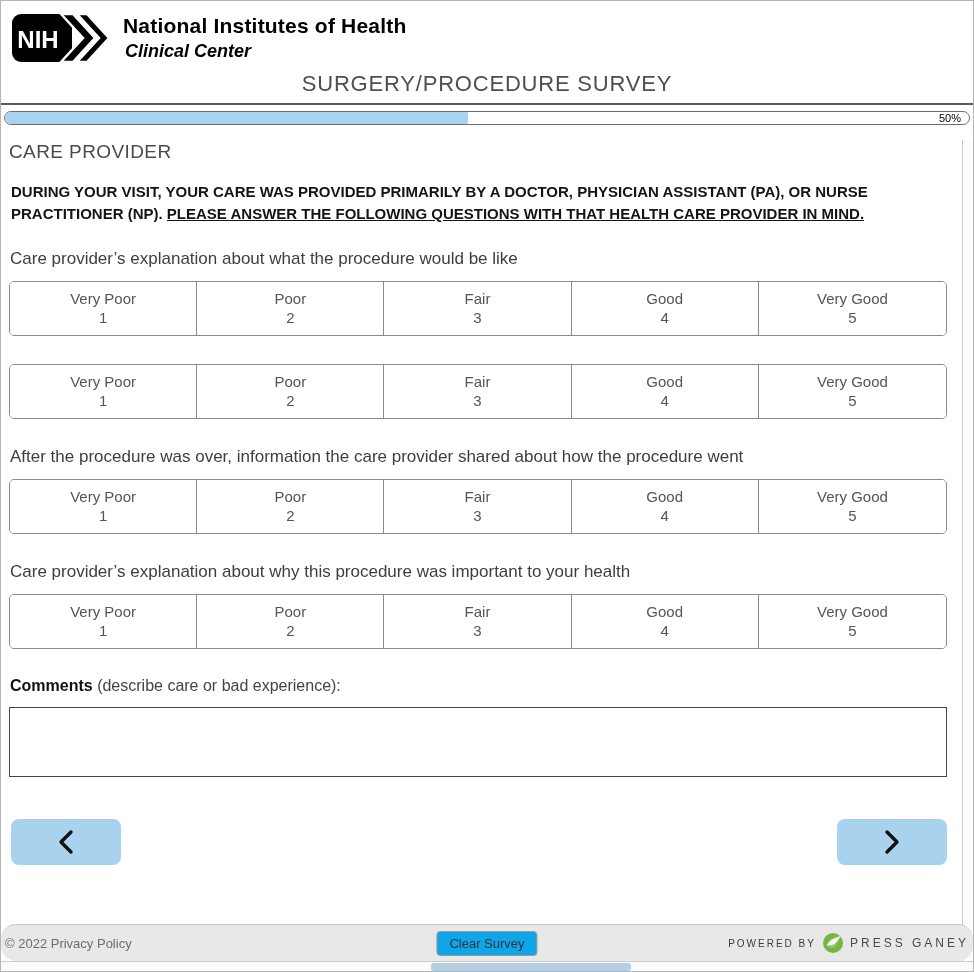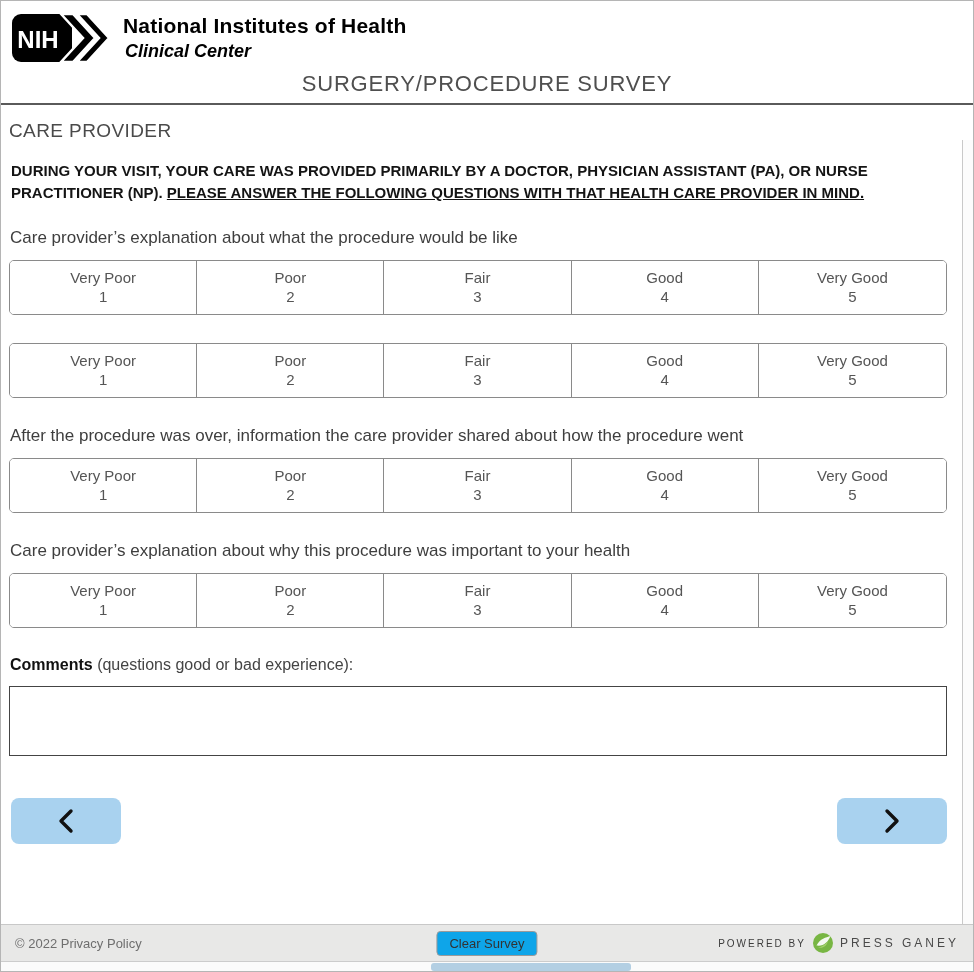--- a/index.html
+++ b/index.html
@@ -106,21 +106,21 @@
     position: absolute; left: 430px; top: 1px;
     width: 200px; height: 8px;
     background: #b3cfe3; border-radius: 3px;
   }
 
   
   footer {
     flex: 0 0 37px;
     background: #e8e8e7; border-top: 1px solid #c8c8c8;
     display: flex; align-items: center;
-    padding: 0 14px; position: relative; z-index: 2;
+    padding: 0 4px; position: relative; z-index: 2; border-radius: 15px;
   }
   .copyright { font-size: 13px; color: #6e6e6e; }
   .copyright .link { color: #6e6e6e; text-decoration: none; cursor: pointer; }
   .clear-btn {
     position: absolute; left: 50%; transform: translateX(-50%);
     background: #0ea5e9; border: 1px solid #9a9a9a; border-radius: 4px;
     font-family: "Liberation Sans", sans-serif;
     font-size: 13px; color: #333; padding: 4px 12px; cursor: pointer;
   }
   .powered { margin-left: auto; display: flex; align-items: center; gap: 7px; }
@@ -142,20 +142,26 @@
       </svg>
       <div class="logo-text">
         <div class="org">National Institutes of Health</div>
         <div class="sub">Clinical Center</div>
       </div>
     </div>
     <h1 class="title">SURGERY/PROCEDURE SURVEY</h1>
     <div class="header-rule"></div>
   </header>
 
+  <div class="progress-row">
+    <div class="progress-track">
+      <div class="progress-fill" style="width: 48%;"></div>
+      <span class="progress-label">50%</span>
+    </div>
+  </div>
 
   <main>
     <h2 class="section-title">CARE PROVIDER</h2>
 
     <p class="intro"><span>DURING YOUR VISIT, YOUR CARE WAS PROVIDED PRIMARILY BY A DOCTOR, PHYSICIAN ASSISTANT (PA), OR NURSE PRACTITIONER (NP).</span> <span class="underlined">PLEASE ANSWER THE FOLLOWING QUESTIONS WITH THAT HEALTH CARE PROVIDER IN MIND.</span></p>
 
     <section class="question">
       <div class="q-label">Care provider’s explanation about what the procedure would be like</div>
       <div class="rating-table">
           <div class="rating-cell">
@@ -251,21 +257,21 @@
             <div>Good</div>
             <div>4</div>
           </div>
           <div class="rating-cell">
             <div>Very Good</div>
             <div>5</div>
           </div>
         </div>
     </section>
 
-    <div class="comments-label"><span class="bold">Comments</span><span> (questions good or bad experience):</span></div>
+    <div class="comments-label"><span class="bold">Comments</span><span> (describe care or bad experience):</span></div>
     <textarea class="comments" style=""></textarea>
 
     <div class="nav-row">
       <button class="nav-btn">
         <svg width="20" height="26" viewBox="0 0 20 26">
           <polyline points="15,3 5,13 15,23" fill="none" stroke="#111" stroke-width="3.4" stroke-linecap="round" stroke-linejoin="round"></polyline>
         </svg>
       </button>
       <button class="nav-btn">
         <svg width="20" height="26" viewBox="0 0 20 26">

